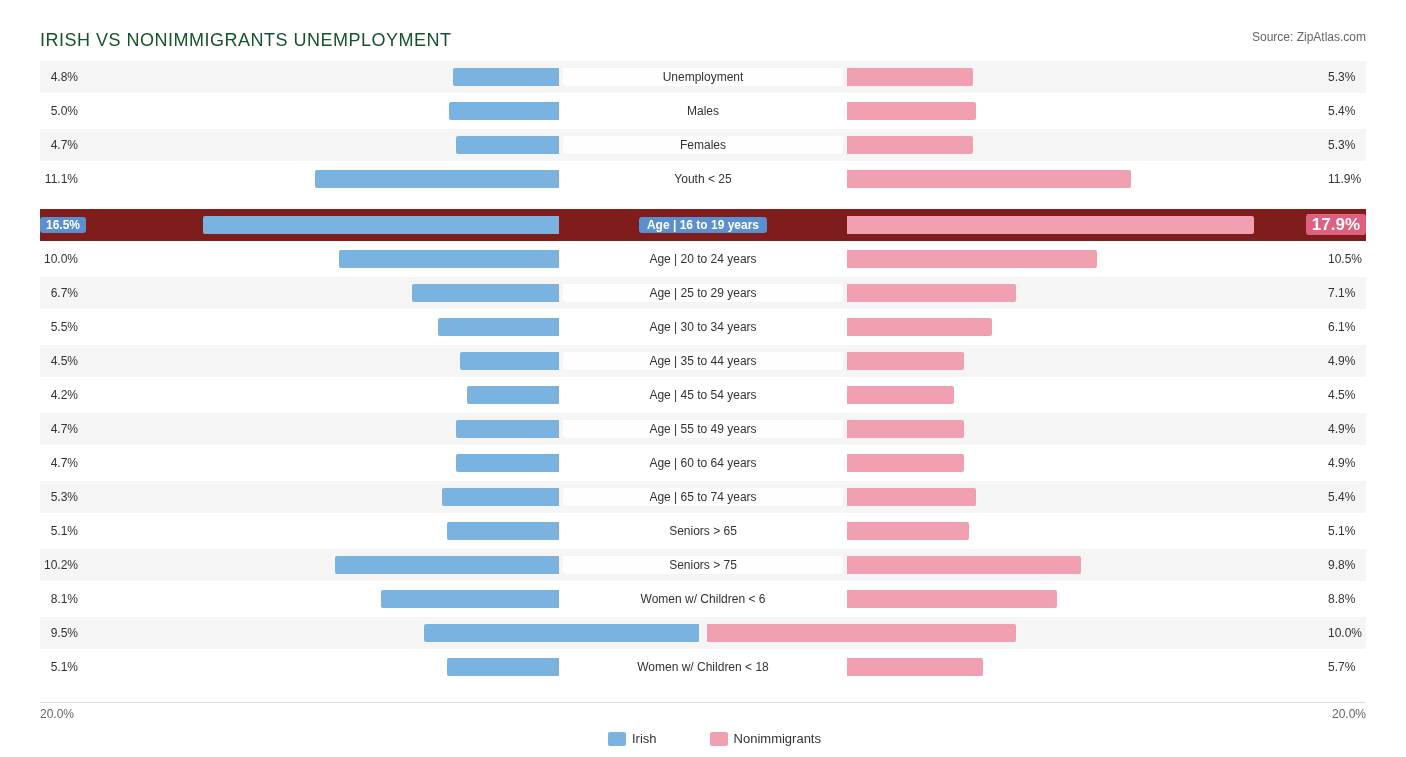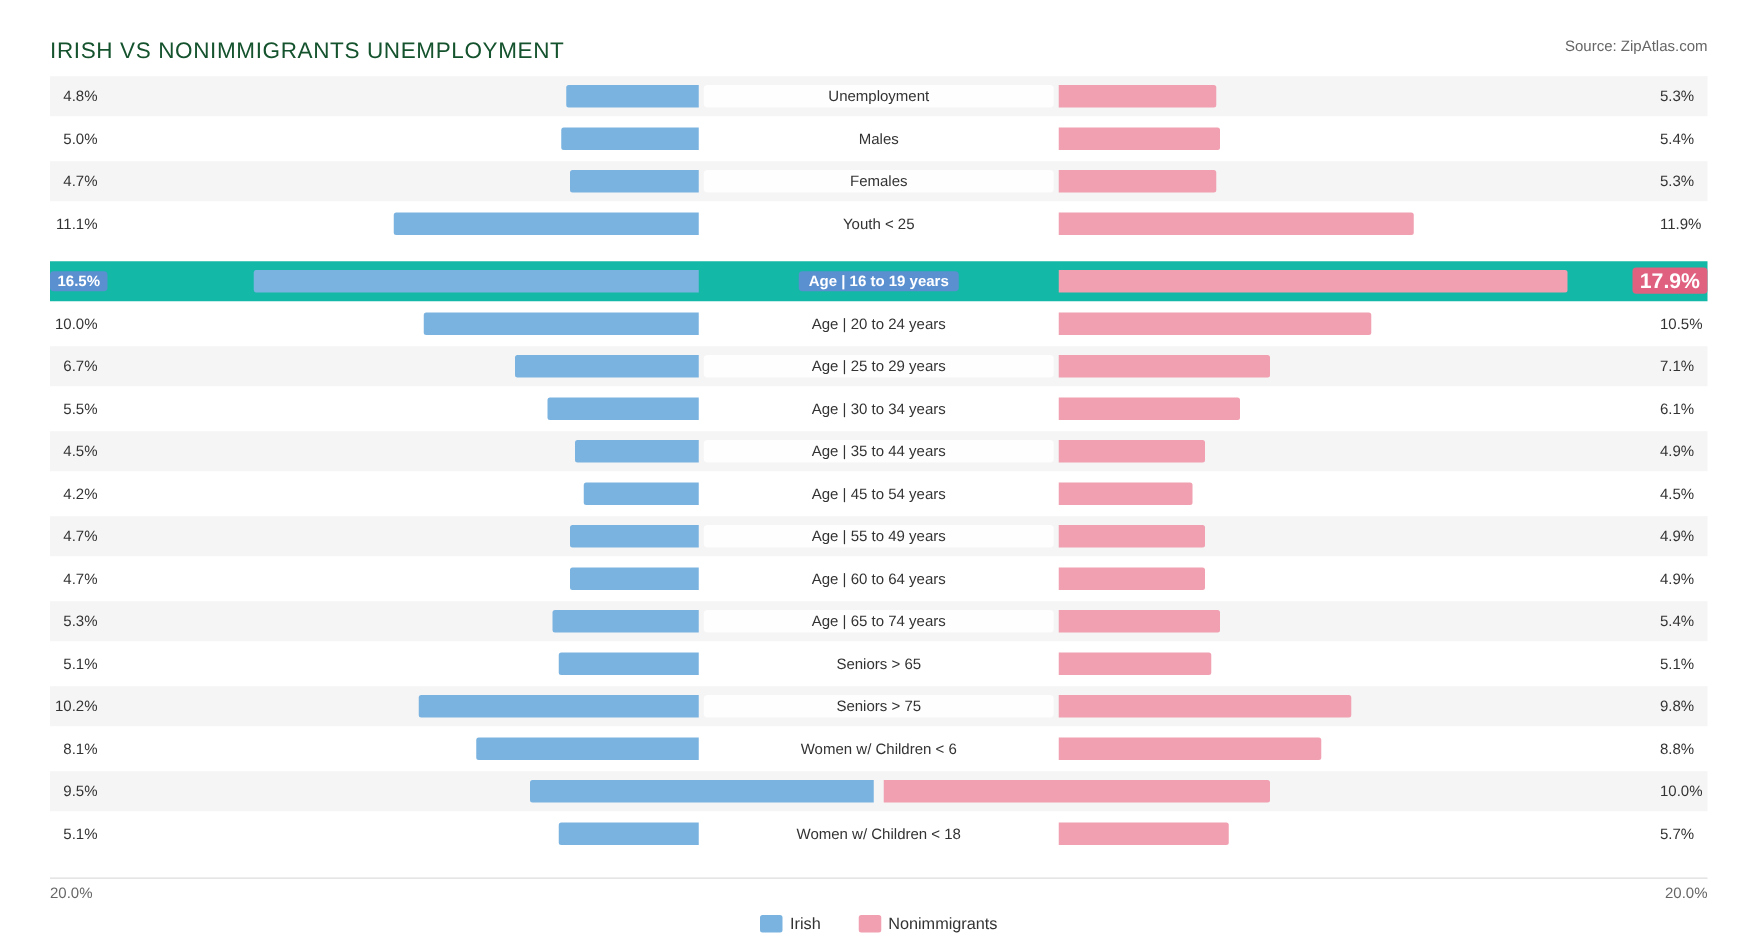--- a/index.html
+++ b/index.html
@@ -44,21 +44,21 @@
       position: relative;
     }
     .chart-row:nth-child(odd) {
       background: #f5f5f5;
     }
     .chart-row:nth-child(even) {
       background: #fff;
     }
     
     .chart-row.highlight {
-      background: #14b8a6;
+      background: #7f1d1d;
       margin-top: 14px;
     }
     .row-inner {
       display: flex;
       align-items: center;
       width: 100%;
       padding: 4px 0;
     }
     
     .left-side {
@@ -156,20 +156,21 @@
       justify-content: center;
       gap: 30px;
       margin-top: 10px;
     }
     .legend-item {
       display: flex;
       align-items: center;
       gap: 6px;
       font-size: 13px;
       color: #333;
+      margin-left: 23px;
     }
     .legend-box {
       width: 18px;
       height: 14px;
       border-radius: 2px;
     }
   </style>
 </head>
 <body>
 

